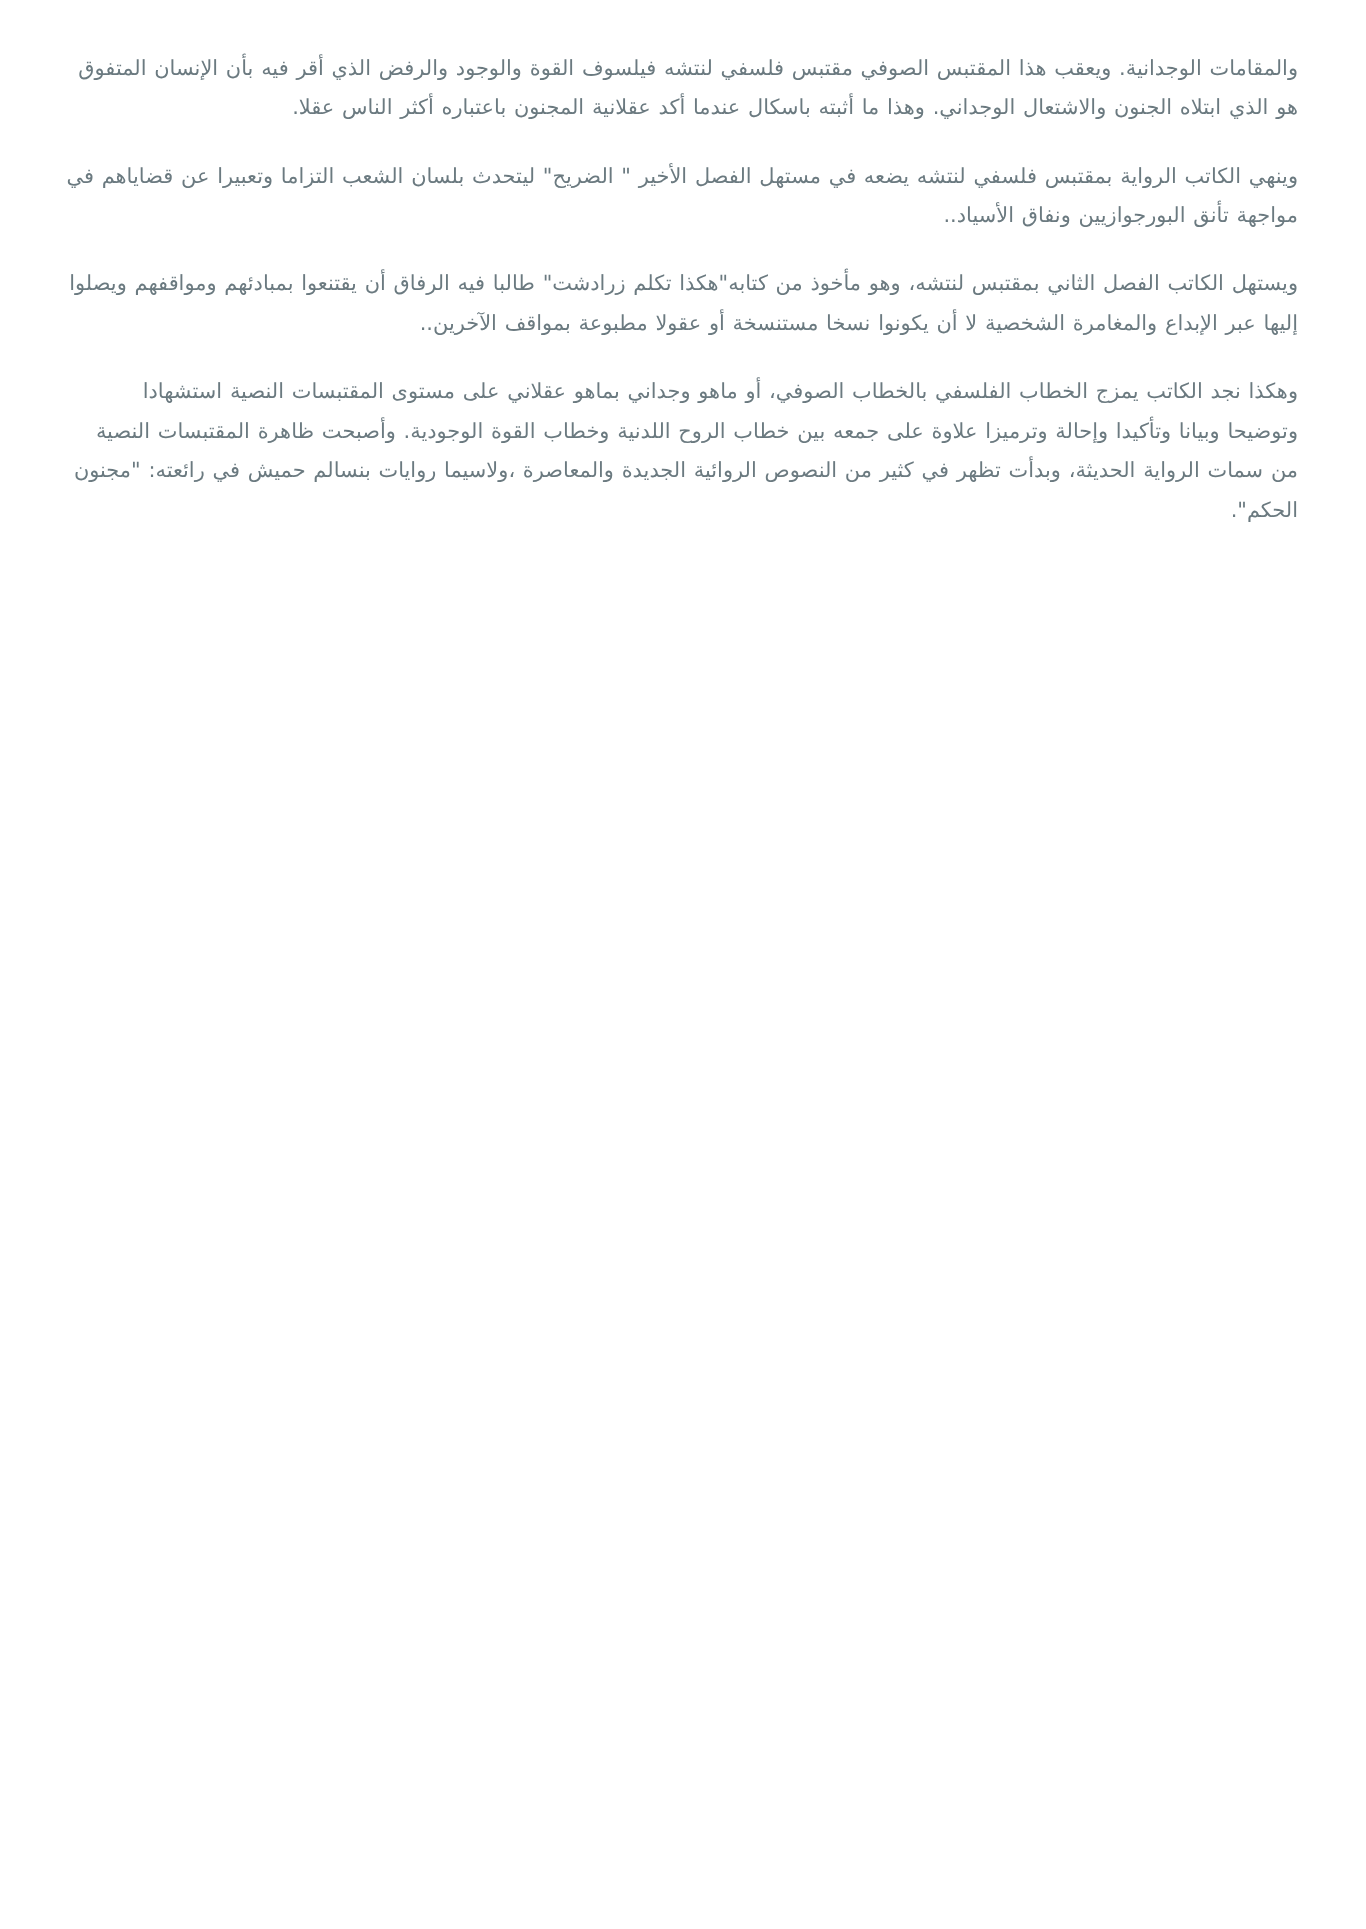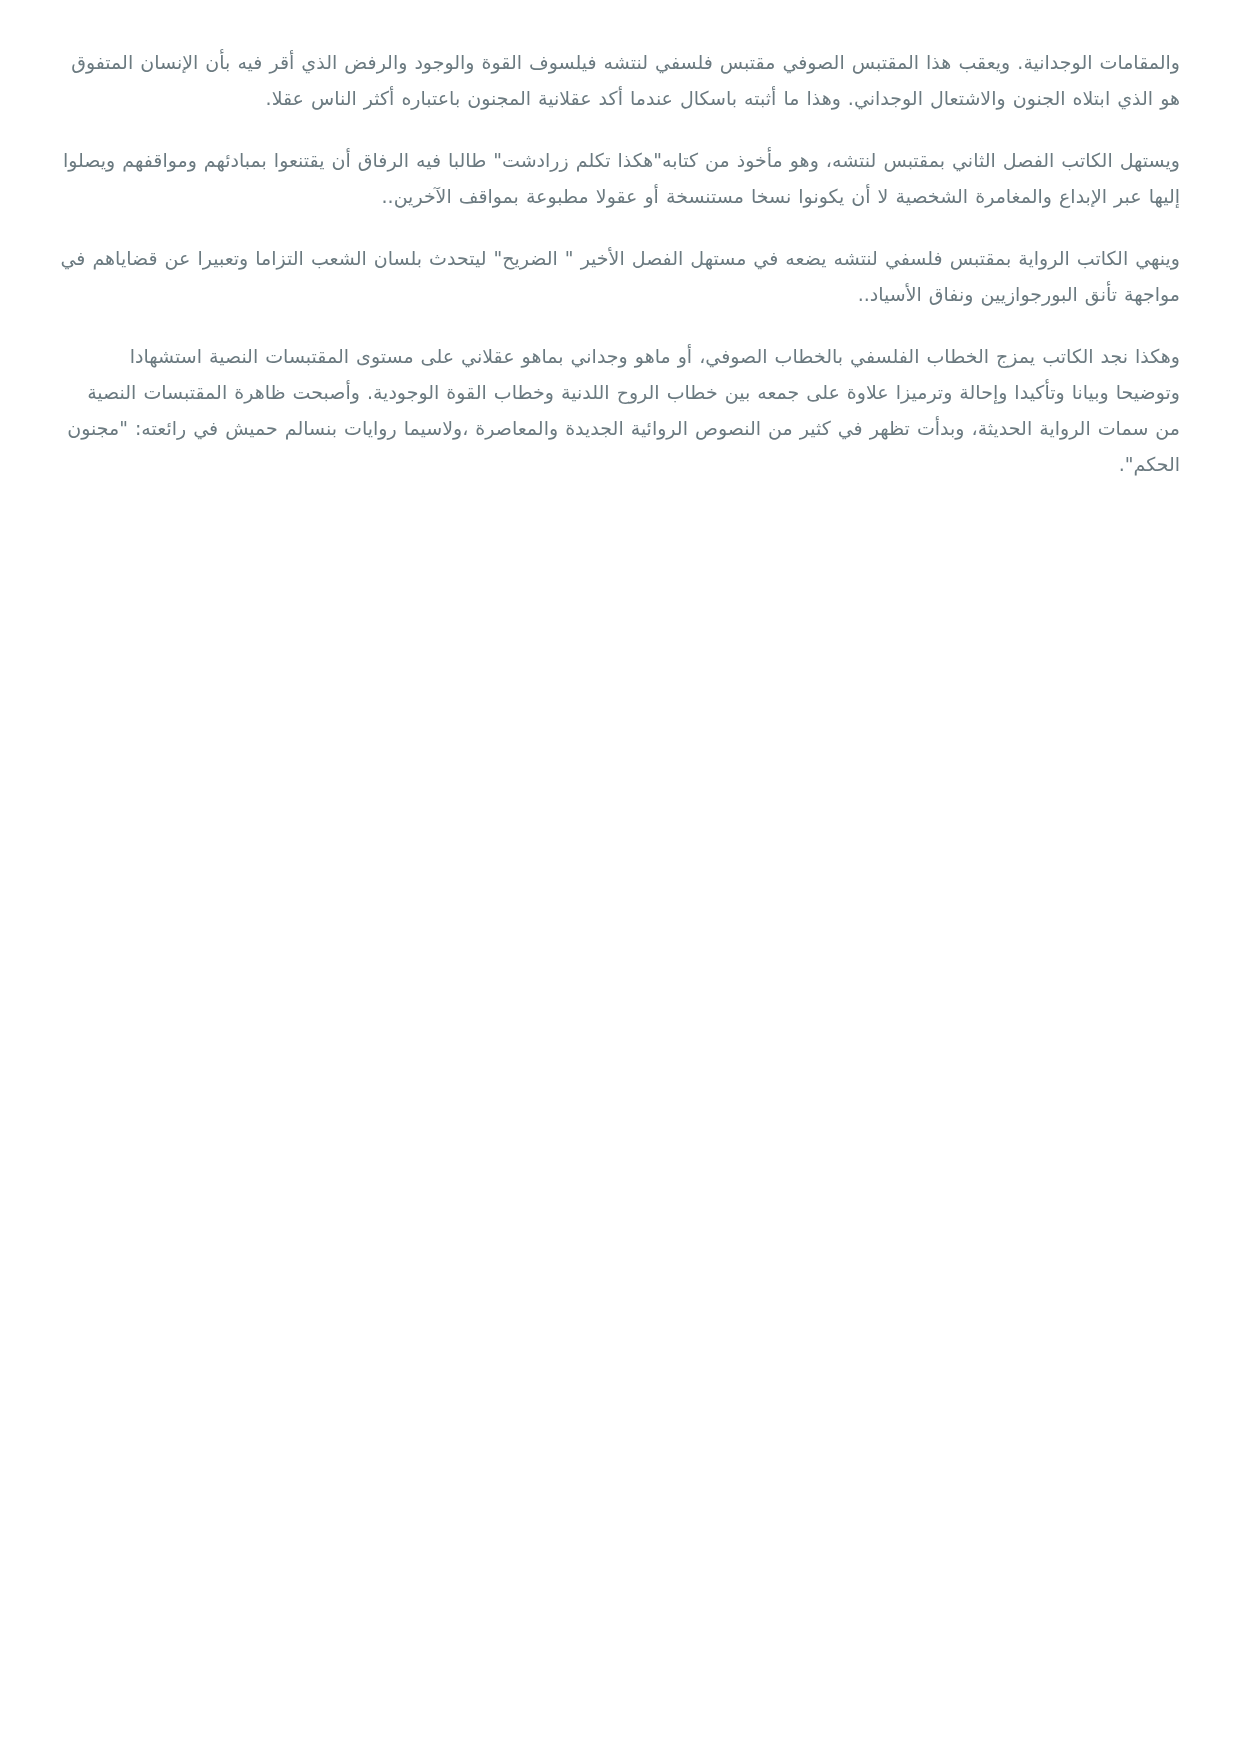--- a/index.html
+++ b/index.html
@@ -30,16 +30,16 @@
     direction: rtl;
     unicode-bidi: plaintext;
     word-spacing: 1px;
   }
 </style>
 </head>
 <body>
 
 <main class="page">
   <p>والمقامات الوجدانية. ويعقب هذا المقتبس الصوفي مقتبس فلسفي لنتشه فيلسوف القوة والوجود والرفض الذي أقر فيه بأن الإنسان المتفوق هو الذي ابتلاه الجنون والاشتعال الوجداني. وهذا ما أثبته باسكال عندما أكد عقلانية المجنون باعتباره أكثر الناس عقلا.</p>
+  <p>وينهي الكاتب الرواية بمقتبس فلسفي لنتشه يضعه في مستهل الفصل الأخير " الضريح" ليتحدث بلسان الشعب التزاما وتعبيرا عن قضاياهم في مواجهة تأنق البورجوازيين ونفاق الأسياد..</p>
   <p>ويستهل الكاتب الفصل الثاني بمقتبس لنتشه، وهو مأخوذ من كتابه"هكذا تكلم زرادشت" طالبا فيه الرفاق أن يقتنعوا بمبادئهم ومواقفهم ويصلوا إليها عبر الإبداع والمغامرة الشخصية لا أن يكونوا نسخا مستنسخة أو عقولا مطبوعة بمواقف الآخرين..</p>
-  <p>وينهي الكاتب الرواية بمقتبس فلسفي لنتشه يضعه في مستهل الفصل الأخير " الضريح" ليتحدث بلسان الشعب التزاما وتعبيرا عن قضاياهم في مواجهة تأنق البورجوازيين ونفاق الأسياد..</p>
   <p>وهكذا نجد الكاتب يمزج الخطاب الفلسفي بالخطاب الصوفي، أو ماهو وجداني بماهو عقلاني على مستوى المقتبسات النصية استشهادا وتوضيحا وبيانا وتأكيدا وإحالة وترميزا علاوة على جمعه بين خطاب الروح اللدنية وخطاب القوة الوجودية. وأصبحت ظاهرة المقتبسات النصية من سمات الرواية الحديثة، وبدأت تظهر في كثير من النصوص الروائية الجديدة والمعاصرة ،ولاسيما روايات بنسالم حميش في رائعته: "مجنون الحكم".</p>
 </main>
 
 </body></html>

